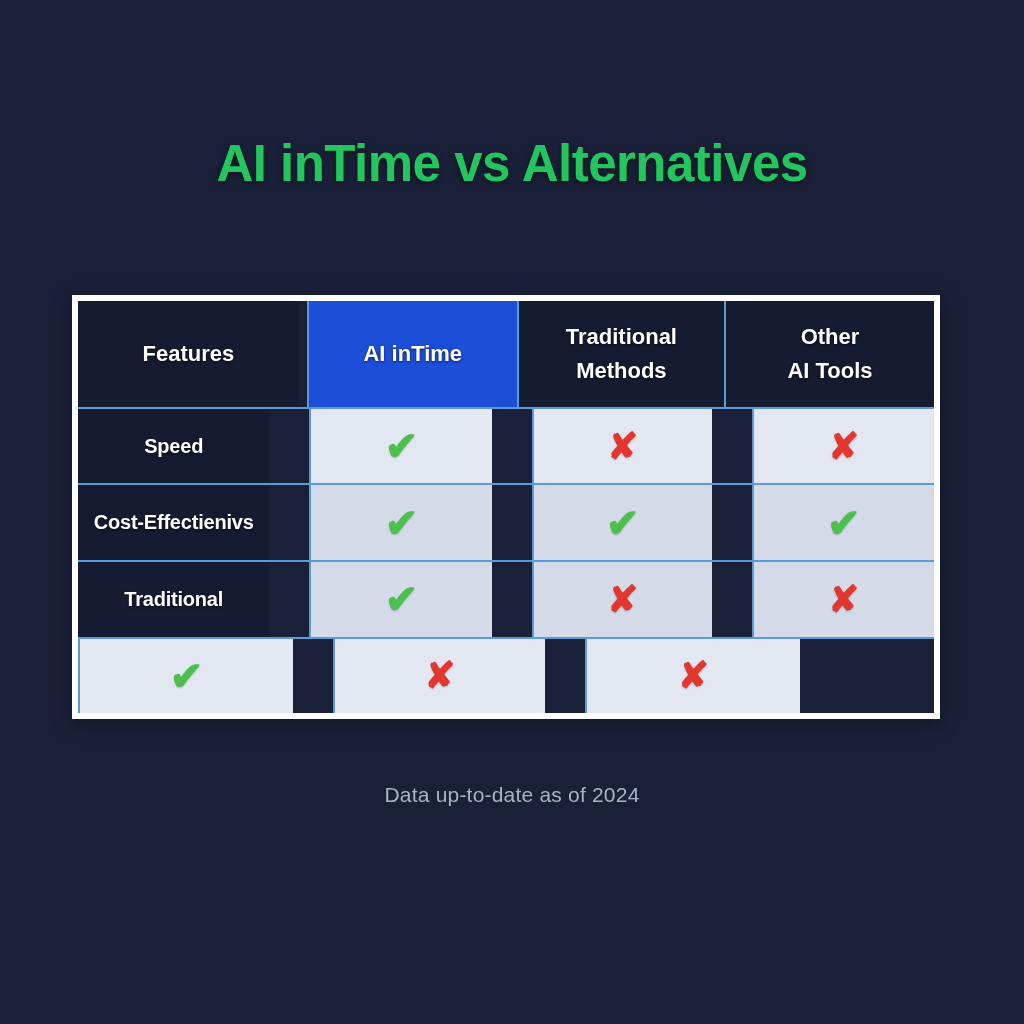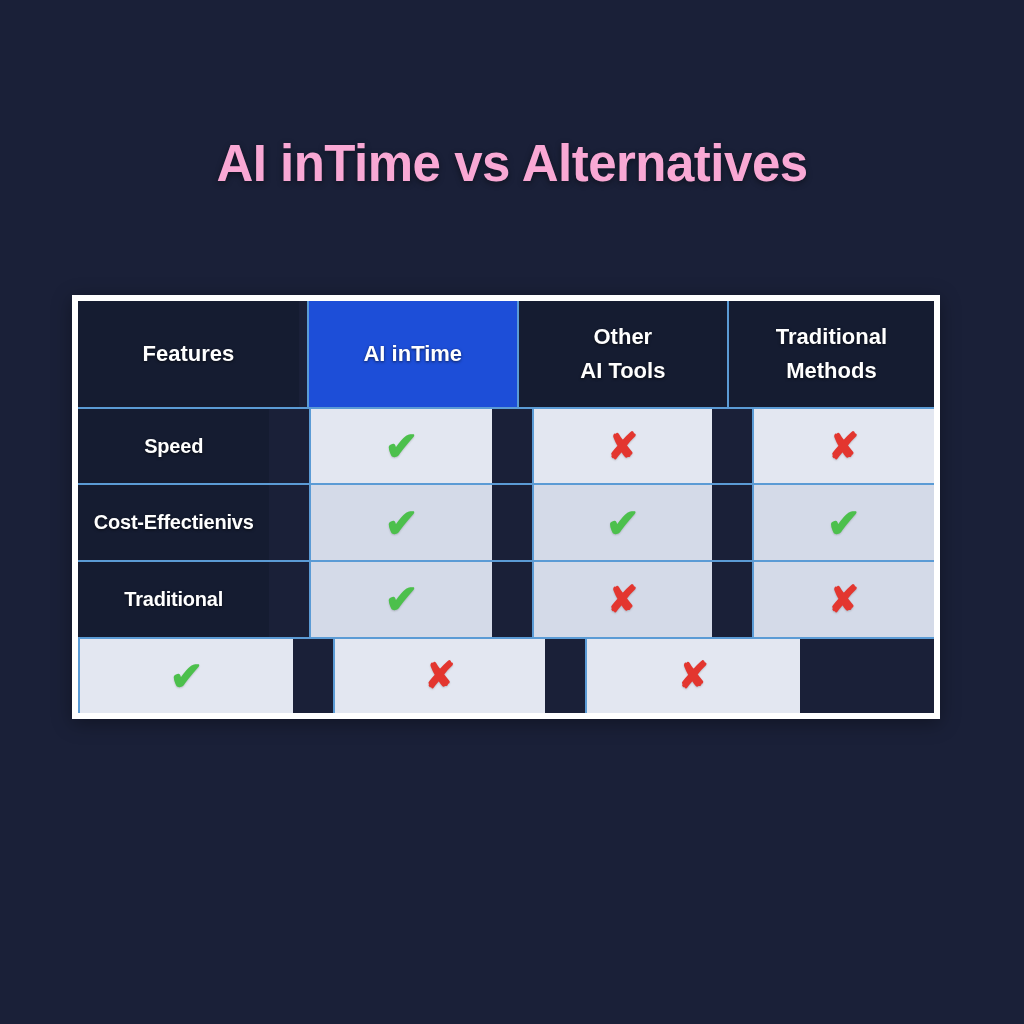--- a/index.html
+++ b/index.html
@@ -19,21 +19,21 @@
 
   
   #title {
     position:absolute;
     left:0; top:134px;
     width:1024px;
     text-align:center;
     font-size:51px;
     font-weight:bold;
     letter-spacing:-0.5px;
-    color:#f9a8d4;
+    color:#22c55e;
     text-shadow:0 2px 6px rgba(0,0,0,0.45);
   }
 
   
   #table {
     position:absolute;
     left:72px; top:295px;
     width:868px; height:424px;
     border:6px solid #ffffff;
     display:flex;
@@ -126,32 +126,32 @@
 
   <div id="table">
 
     <div class="row" id="header-row">
       <div class="cell col-0 hdr">
         <span>Features</span>
       </div>
       <div class="cell col-1 hdr highlight">
         <span>AI inTime</span>
       </div>
+      <div class="cell col-2 hdr">
+        <span>
+          <span>Traditional</span><br>
+          <span>Methods</span>
+        </span>
+      </div>
       <div class="cell col-3 hdr">
         <span>
           <span>Other</span><br>
           <span>AI Tools</span>
         </span>
       </div>
-      <div class="cell col-2 hdr">
-        <span>
-          <span>Traditional</span><br>
-          <span>Methods</span>
-        </span>
-      </div>
     </div>
 
     <div class="row data-row">
       <div class="cell col-0 feat">
         <span>Speed</span>
       </div>
       <div class="cell col-1 val">
         <span class="mark check">✔</span>
       </div>
       <div class="cell col-2 val">
@@ -199,14 +199,15 @@
       <div class="cell col-2 val">
         <span class="mark cross">✘</span>
       </div>
       <div class="cell col-3 val">
         <span class="mark cross">✘</span>
       </div>
     </div>
 
   </div>
 
+  <div id="footer">Data up-to-date as of 2024</div>
 
 </div>
 
 </body></html>

